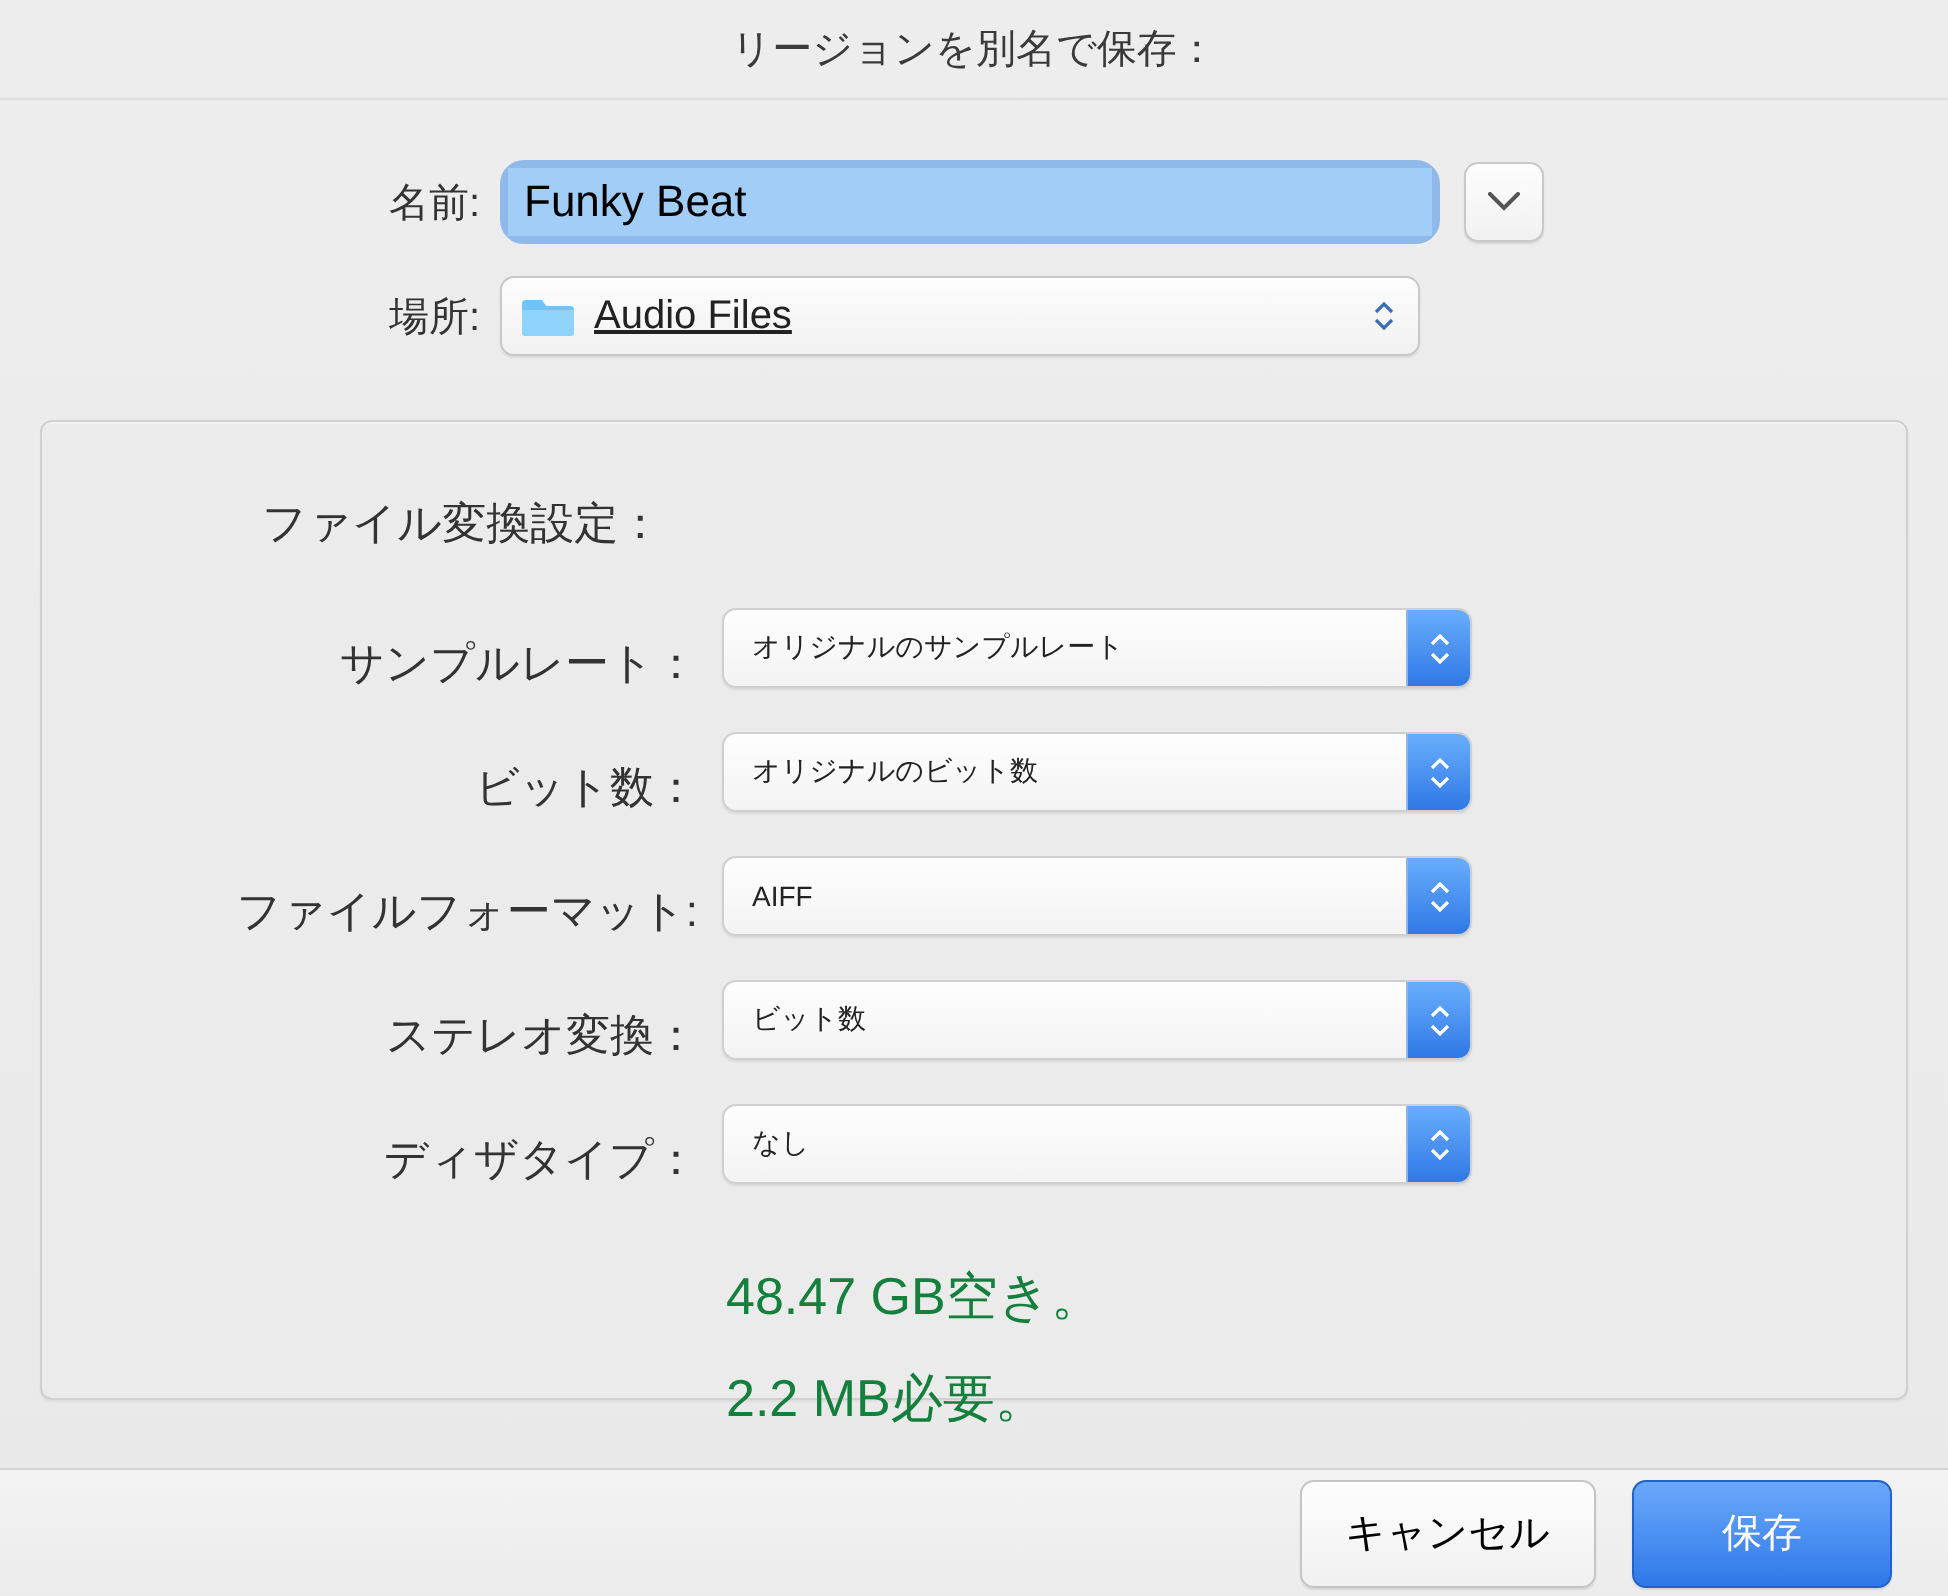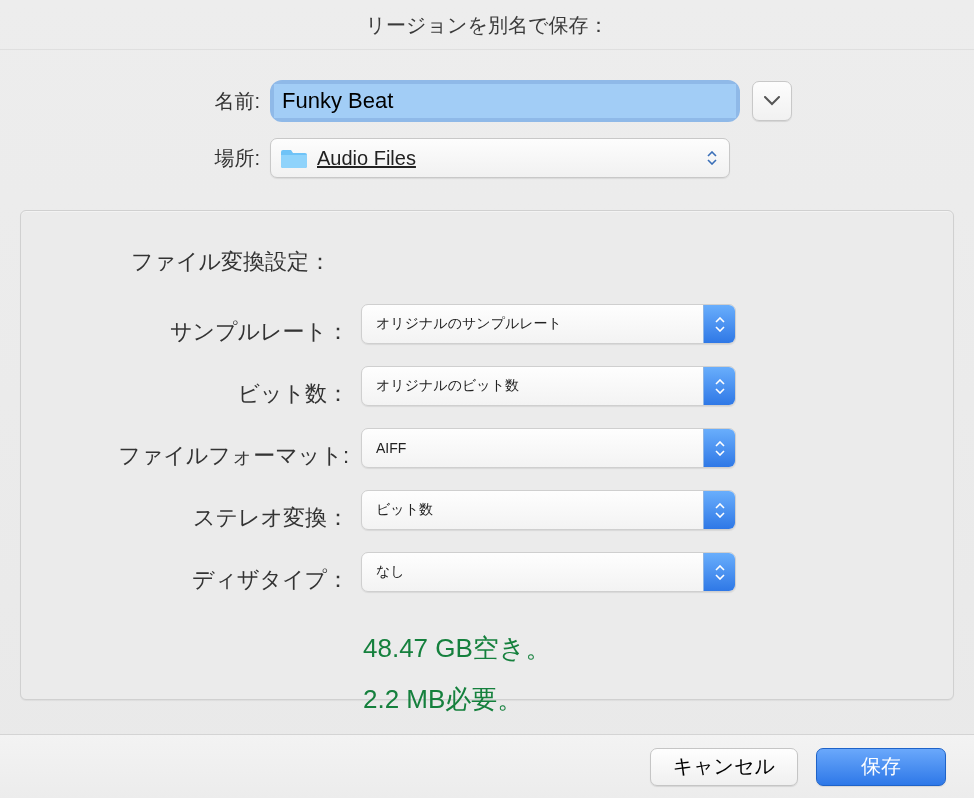--- a/index.html
+++ b/index.html
@@ -20,21 +20,20 @@
   .titlebar {
     height: 50px;
     text-align: center;
     line-height: 50px;
     font-size: 20px;
     color: #3a3a3a;
     border-bottom: 1px solid rgba(0,0,0,0.06);
   }
   .top-section {
     padding: 30px 40px 10px 40px;
-    margin-left: 20px;
   }
   .row {
     display: flex;
     align-items: center;
     margin-bottom: 16px;
   }
   .row-label {
     width: 210px;
     text-align: right;
     padding-right: 10px;
@@ -143,21 +142,21 @@
   .footer {
     position: absolute;
     bottom: 0; left: 0; right: 0;
     height: 64px;
     border-top: 1px solid #d4d4d4;
     background: linear-gradient(#f3f3f3,#ececec);
     display: flex; align-items: center; justify-content: flex-end;
     padding-right: 28px; gap: 18px;
   }
   .btn {
-    height: 38px;
+    height: 54px;
     min-width: 130px;
     padding: 0 22px;
     border: 1px solid #c5c5c5;
     border-radius: 7px;
     background: linear-gradient(#fefefe,#f0f0f0);
     font-size: 20px;
     box-shadow: 0 1px 1px rgba(0,0,0,0.1);
     cursor: pointer;
   }
   .btn-primary {

